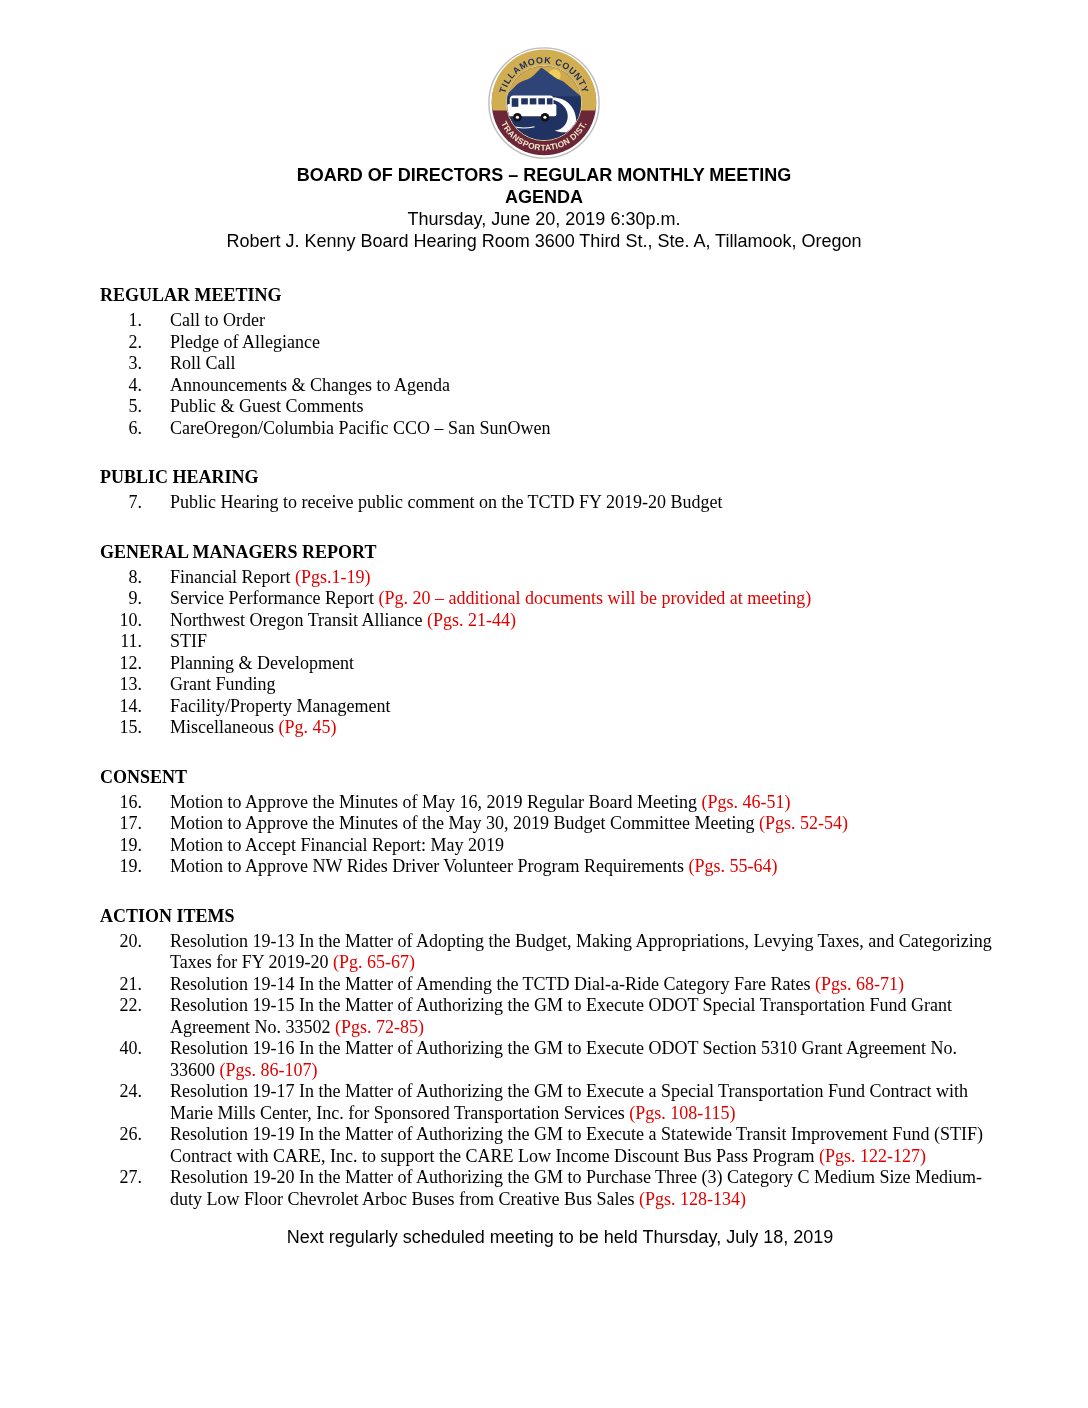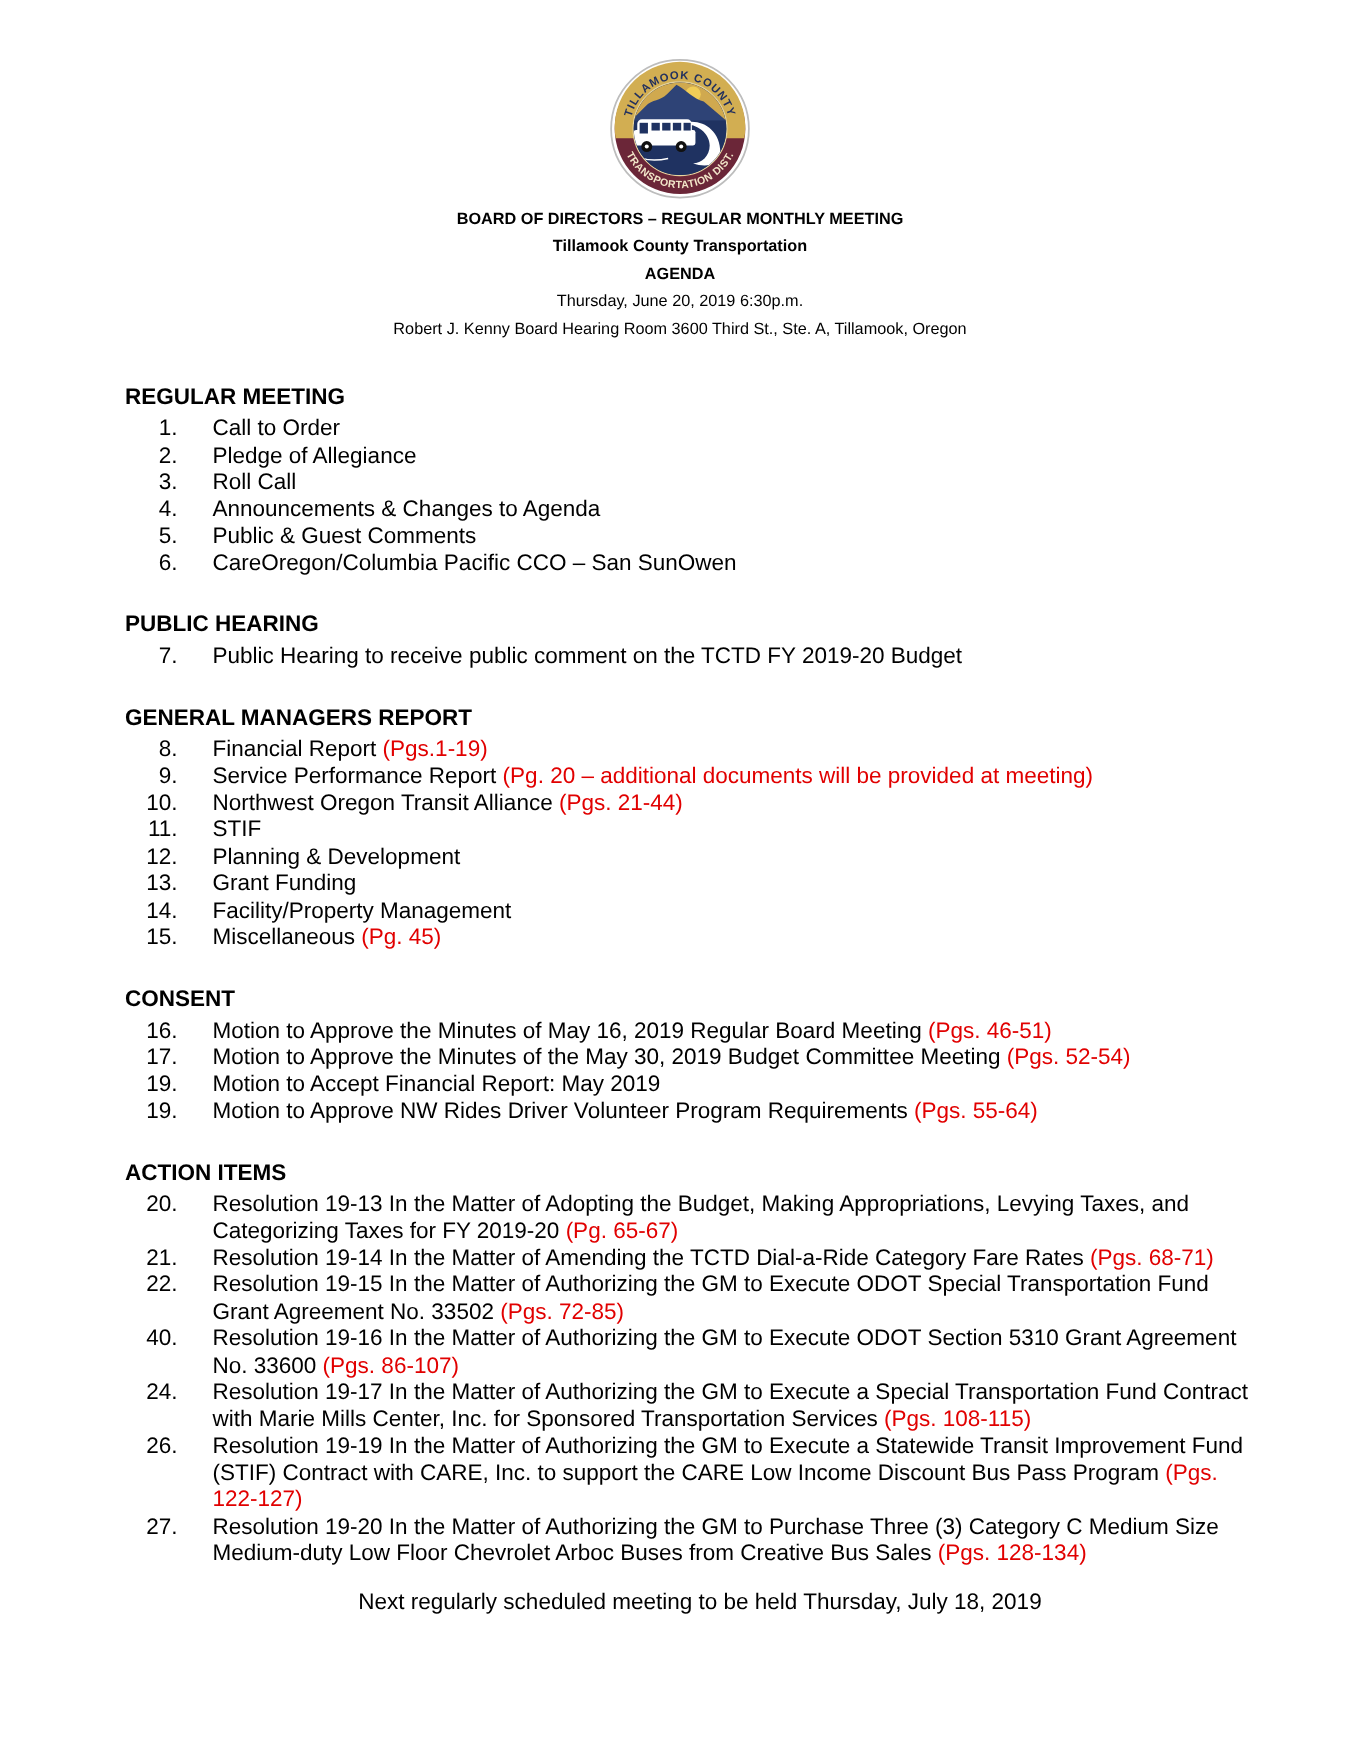--- a/index.html
+++ b/index.html
@@ -26,23 +26,23 @@
   svg.logo{width:114px;height:114px;}
   .seal-rim{fill:#ffffff;stroke:#bdbdbd;stroke-width:1.5;}
   .seal-ring{fill:var(--ring-maroon);}
   .seal-ring-top{fill:var(--ring-gold);}
   .seal-inner{fill:var(--inner-navy);stroke:#e6d5a0;stroke-width:1;}
   .seal-sky{fill:var(--sky-gold);}
   .seal-sun{fill:var(--sun);}
   .seal-mountain{fill:var(--mountain);}
   .seal-top-text{fill:#22305e;font-family:"Liberation Sans",sans-serif;font-weight:bold;font-size:9.5px;letter-spacing:0.8px;}
   .seal-bottom-text{fill:#f2e6c9;font-family:"Liberation Sans",sans-serif;font-weight:bold;font-size:8.8px;letter-spacing:0.4px;}
-  .header{margin-top:4px;text-align:center;font-size:13px;line-height:22px;}
+  .header{margin-top:4px;text-align:center;font-size:18px;line-height:22px;}
   .header .bold{font-weight:bold;}
-  .content{margin:32px 88px 16px 100px;}
+  .content{margin:32px 88px 16px 100px;font-family:Liberation Serif, serif;}
   .section{margin-top:27px;}
   .section:first-child{margin-top:0;}
   .section-title{font-size:18px;font-weight:bold;line-height:22px;margin-bottom:4px;}
   .item{display:flex;font-size:18px;line-height:21.5px;}
   .item .num{flex:none;width:42px;text-align:right;}
   .item .txt{flex:1;margin-left:28px;}
   .ref{color:var(--red);}
   .footer{margin-top:14px;text-align:center;font-size:18px;line-height:22px;padding-left:32px;}
 </style>
 </head>
@@ -88,21 +88,20 @@
         <textPath href="#arcTop" startOffset="50%" text-anchor="middle">TILLAMOOK COUNTY</textPath>
       </text>
       <text class="seal-bottom-text">
         <textPath href="#arcBottom" startOffset="50%" text-anchor="middle">TRANSPORTATION DIST.</textPath>
       </text>
     </svg>
   </div>
 
   <div class="header">
     <div class="bold">BOARD OF DIRECTORS – REGULAR MONTHLY MEETING</div>
-    <div class="bold">Tillamook County Transportation</div>
     <div class="bold">AGENDA</div>
     <div>Thursday, June 20, 2019 6:30p.m.</div>
     <div>Robert J. Kenny Board Hearing Room 3600 Third St., Ste. A, Tillamook, Oregon</div>
   </div>
 
   <div class="content" id="sections-root">
   <section class="section">
     <div class="section-title">REGULAR MEETING</div>
     <div class="items">
   <div class="item">

